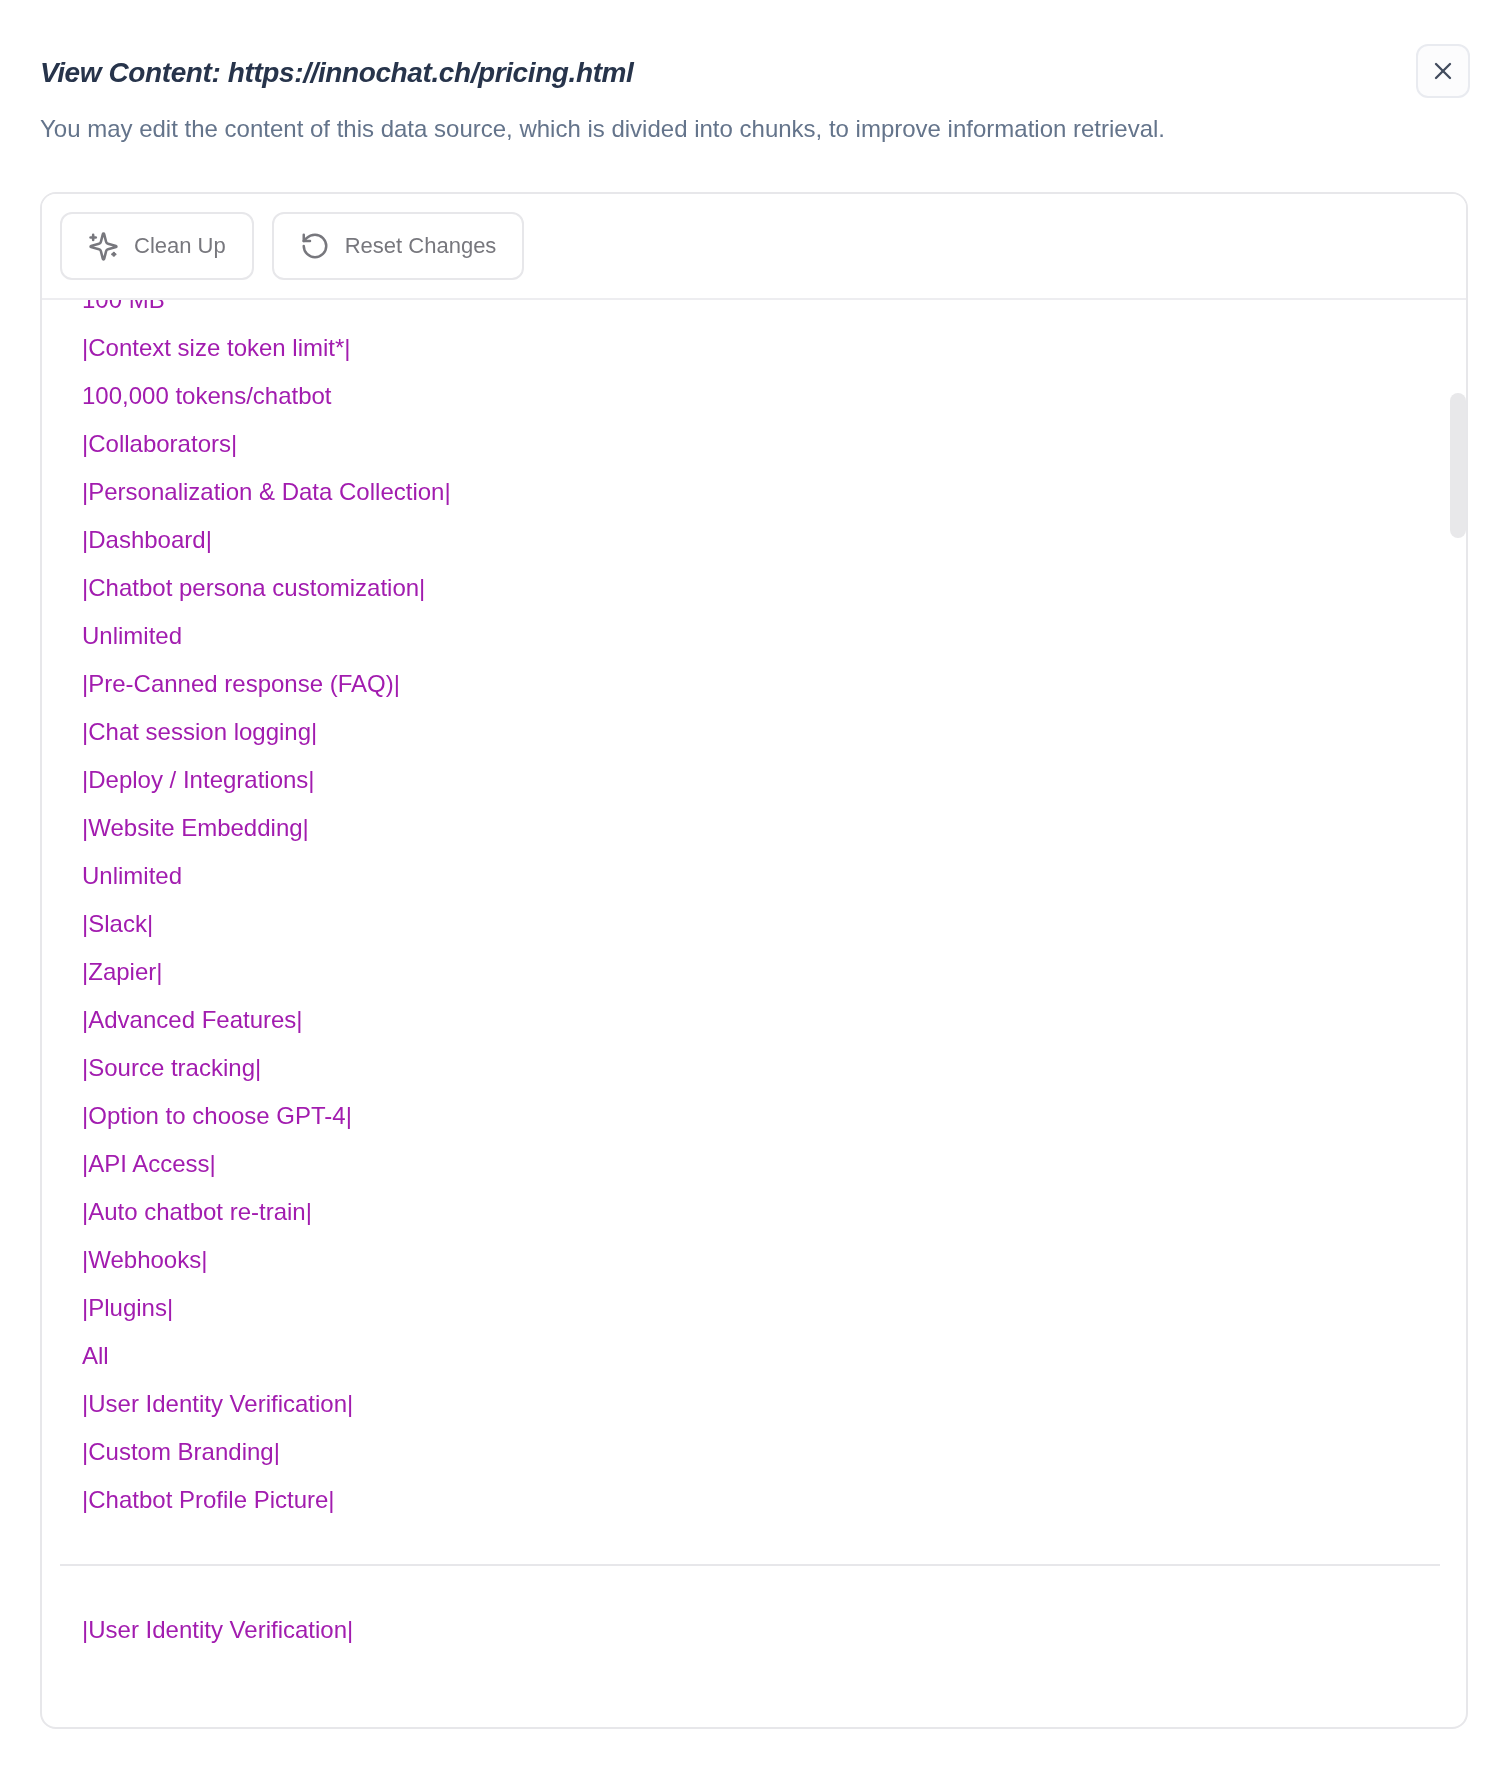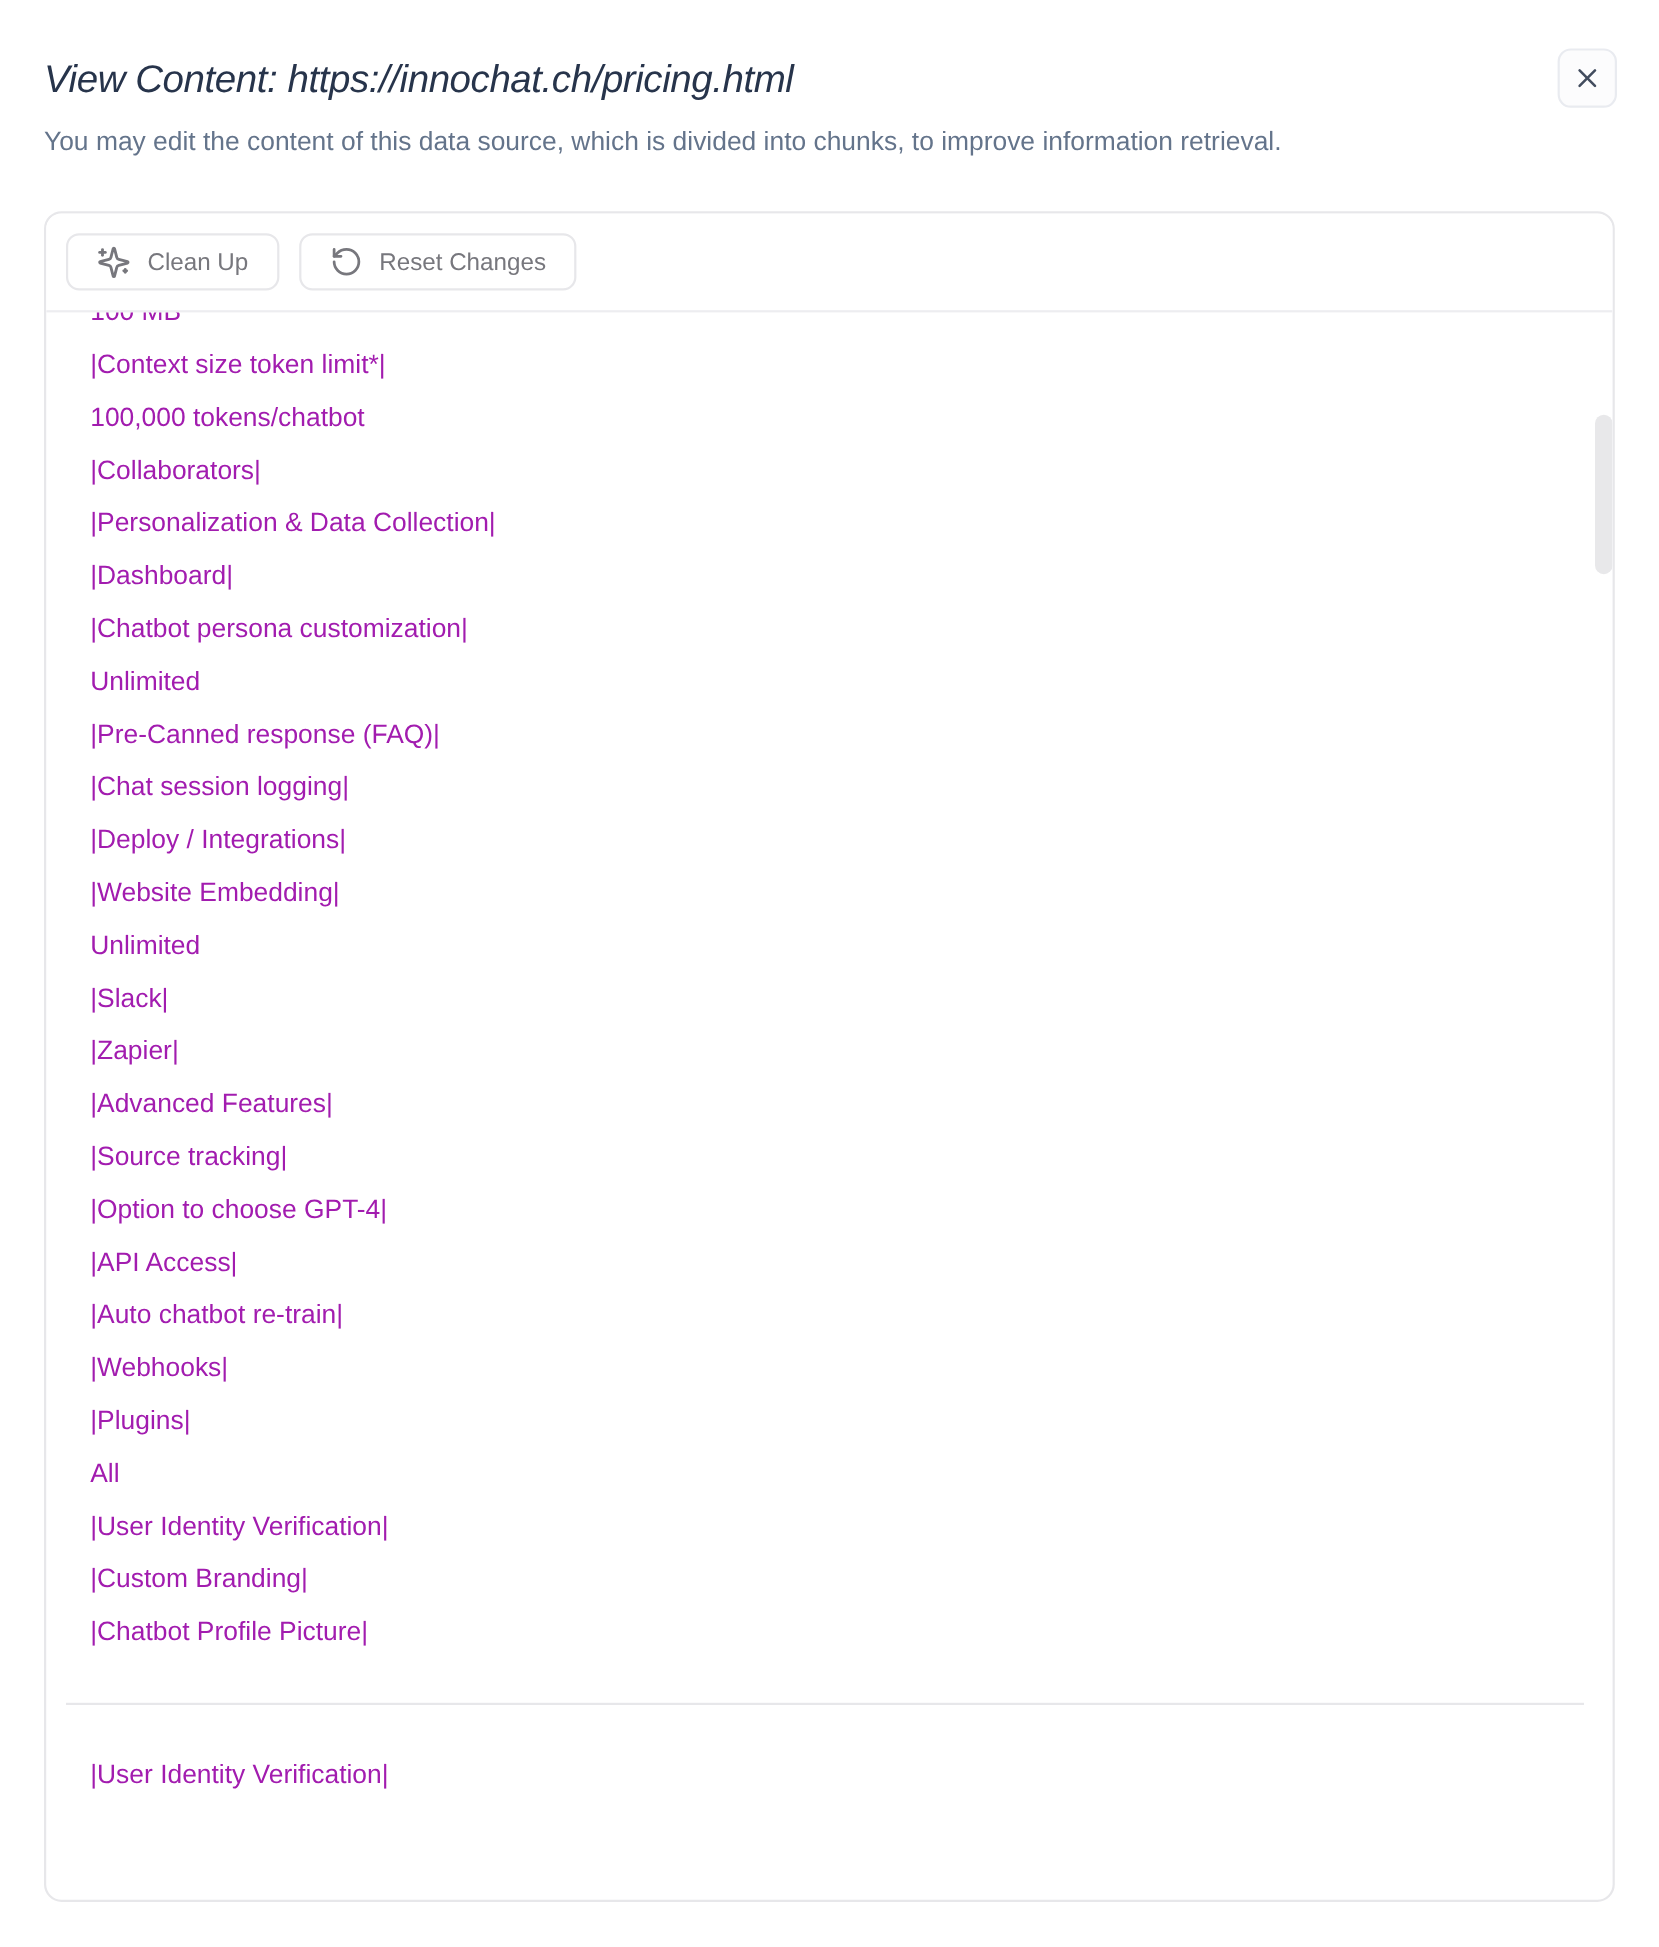--- a/index.html
+++ b/index.html
@@ -11,22 +11,22 @@
   }
   .page { position: relative; width: 1508px; height: 1770px; overflow: hidden; background: #fff; }
 
   
   .modal-header {
     display: flex; justify-content: space-between; align-items: flex-start;
     padding: 44px 38px 0 40px;
   }
   .modal-title {
     margin: 0; padding-top: 9px;
-    font-size: 35px; line-height: 40px;
-    font-weight: 400; font-style: italic;
+    font-size: 28px; line-height: 40px;
+    font-weight: 700; font-style: italic;
     color: #27344b; letter-spacing: -0.4px;
   }
   .close-btn {
     flex: 0 0 auto;
     width: 54px; height: 54px;
     border: 2px solid #e9ebf0; border-radius: 12px;
     background: #fcfcfd;
     display: flex; align-items: center; justify-content: center;
     padding: 0; cursor: pointer;
   }
@@ -50,21 +50,21 @@
   }
   .panel-toolbar {
     flex: 0 0 auto;
     display: flex; gap: 18px;
     padding: 18px;
     border-bottom: 2px solid #ededf0;
     background: #fff;
   }
   .tool-btn {
     display: flex; align-items: center; gap: 15px;
-    height: 52px; padding: 0 26px;
+    height: 68px; padding: 0 26px;
     border: 2px solid #e7e7ea; border-radius: 12px;
     background: #fff;
     color: #77777d;
     font-family: inherit; font-size: 22px; font-weight: 500;
     cursor: pointer; white-space: nowrap;
   }
   .tool-btn svg { display: block; flex: 0 0 auto; }
 
   
   .panel-content {

